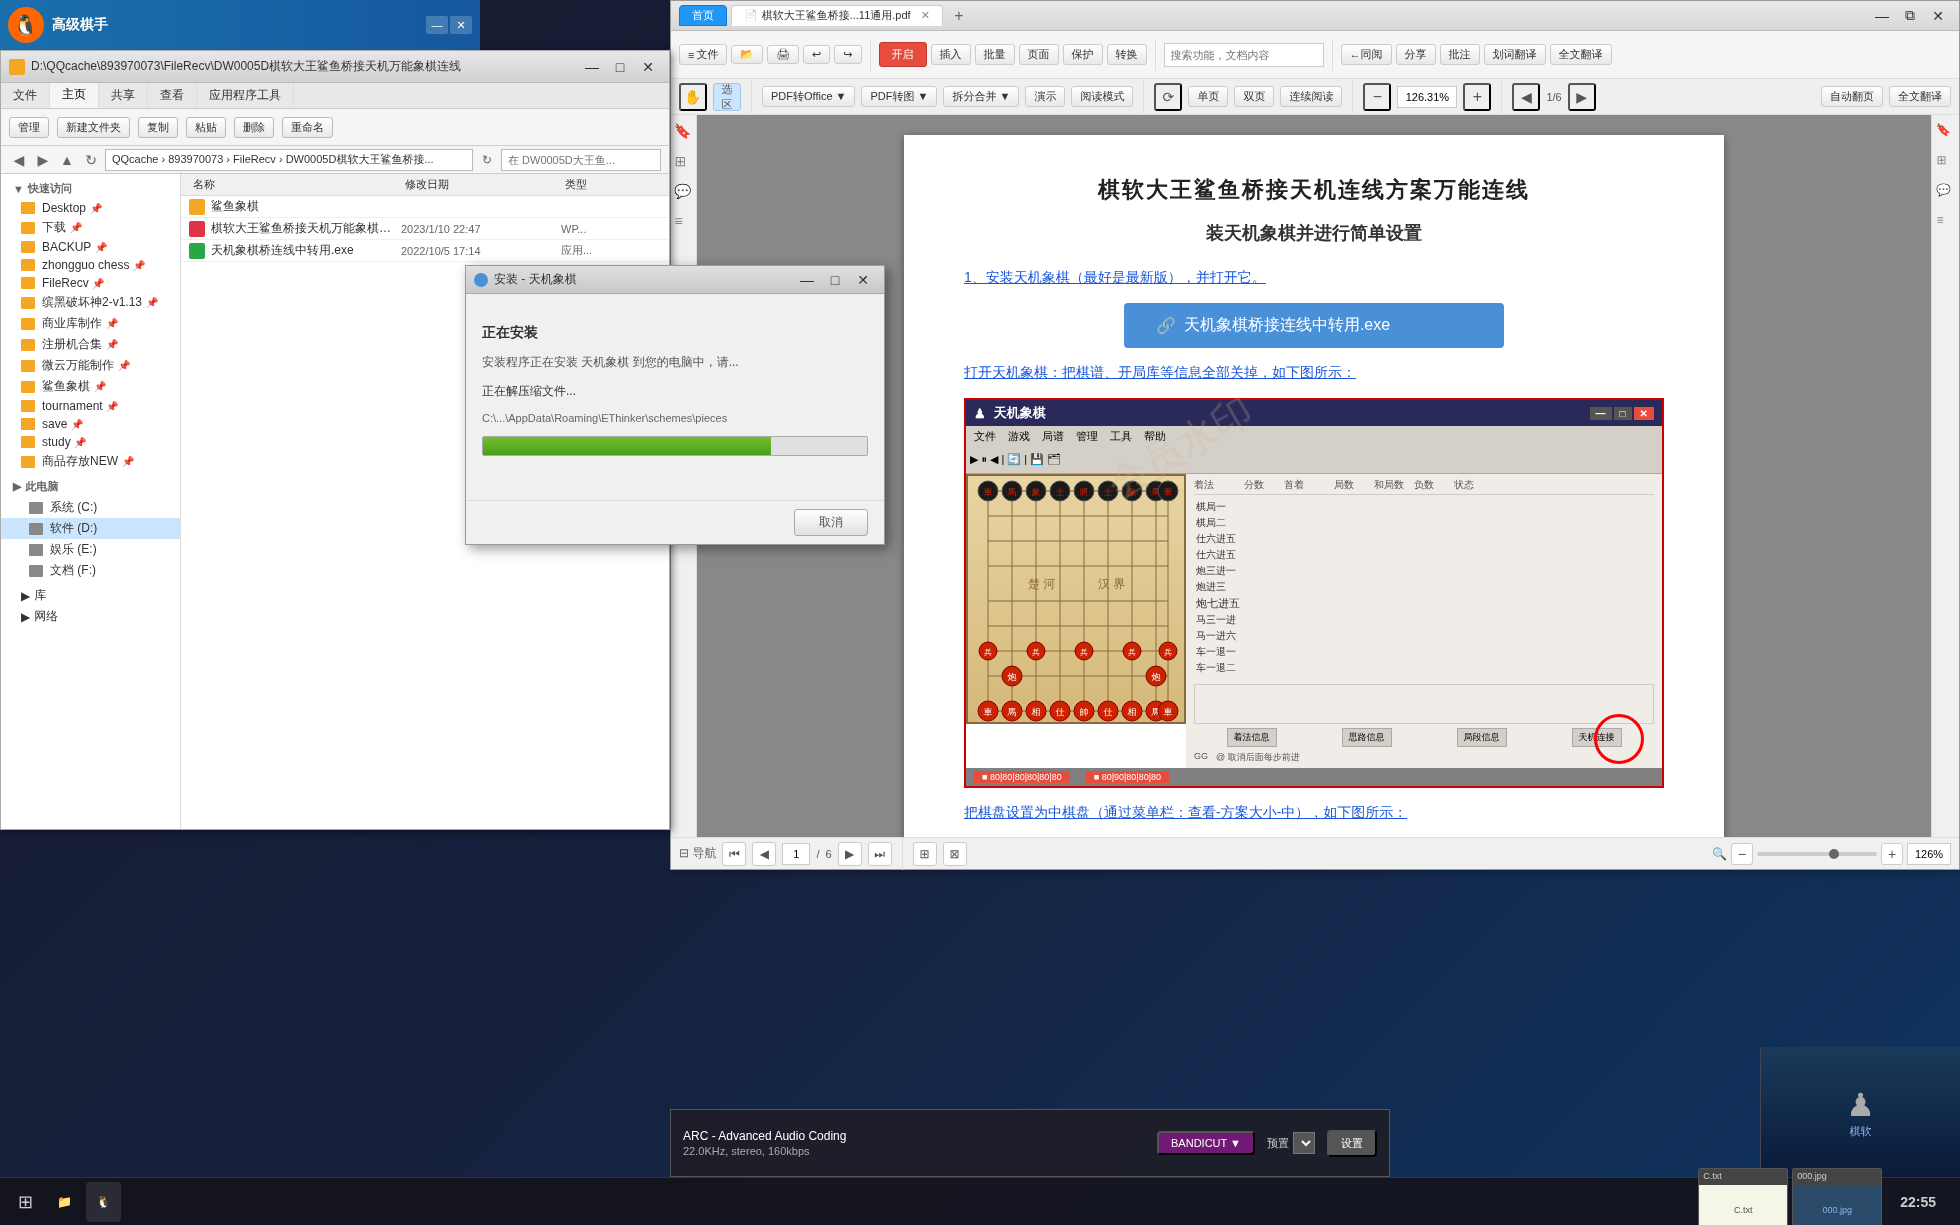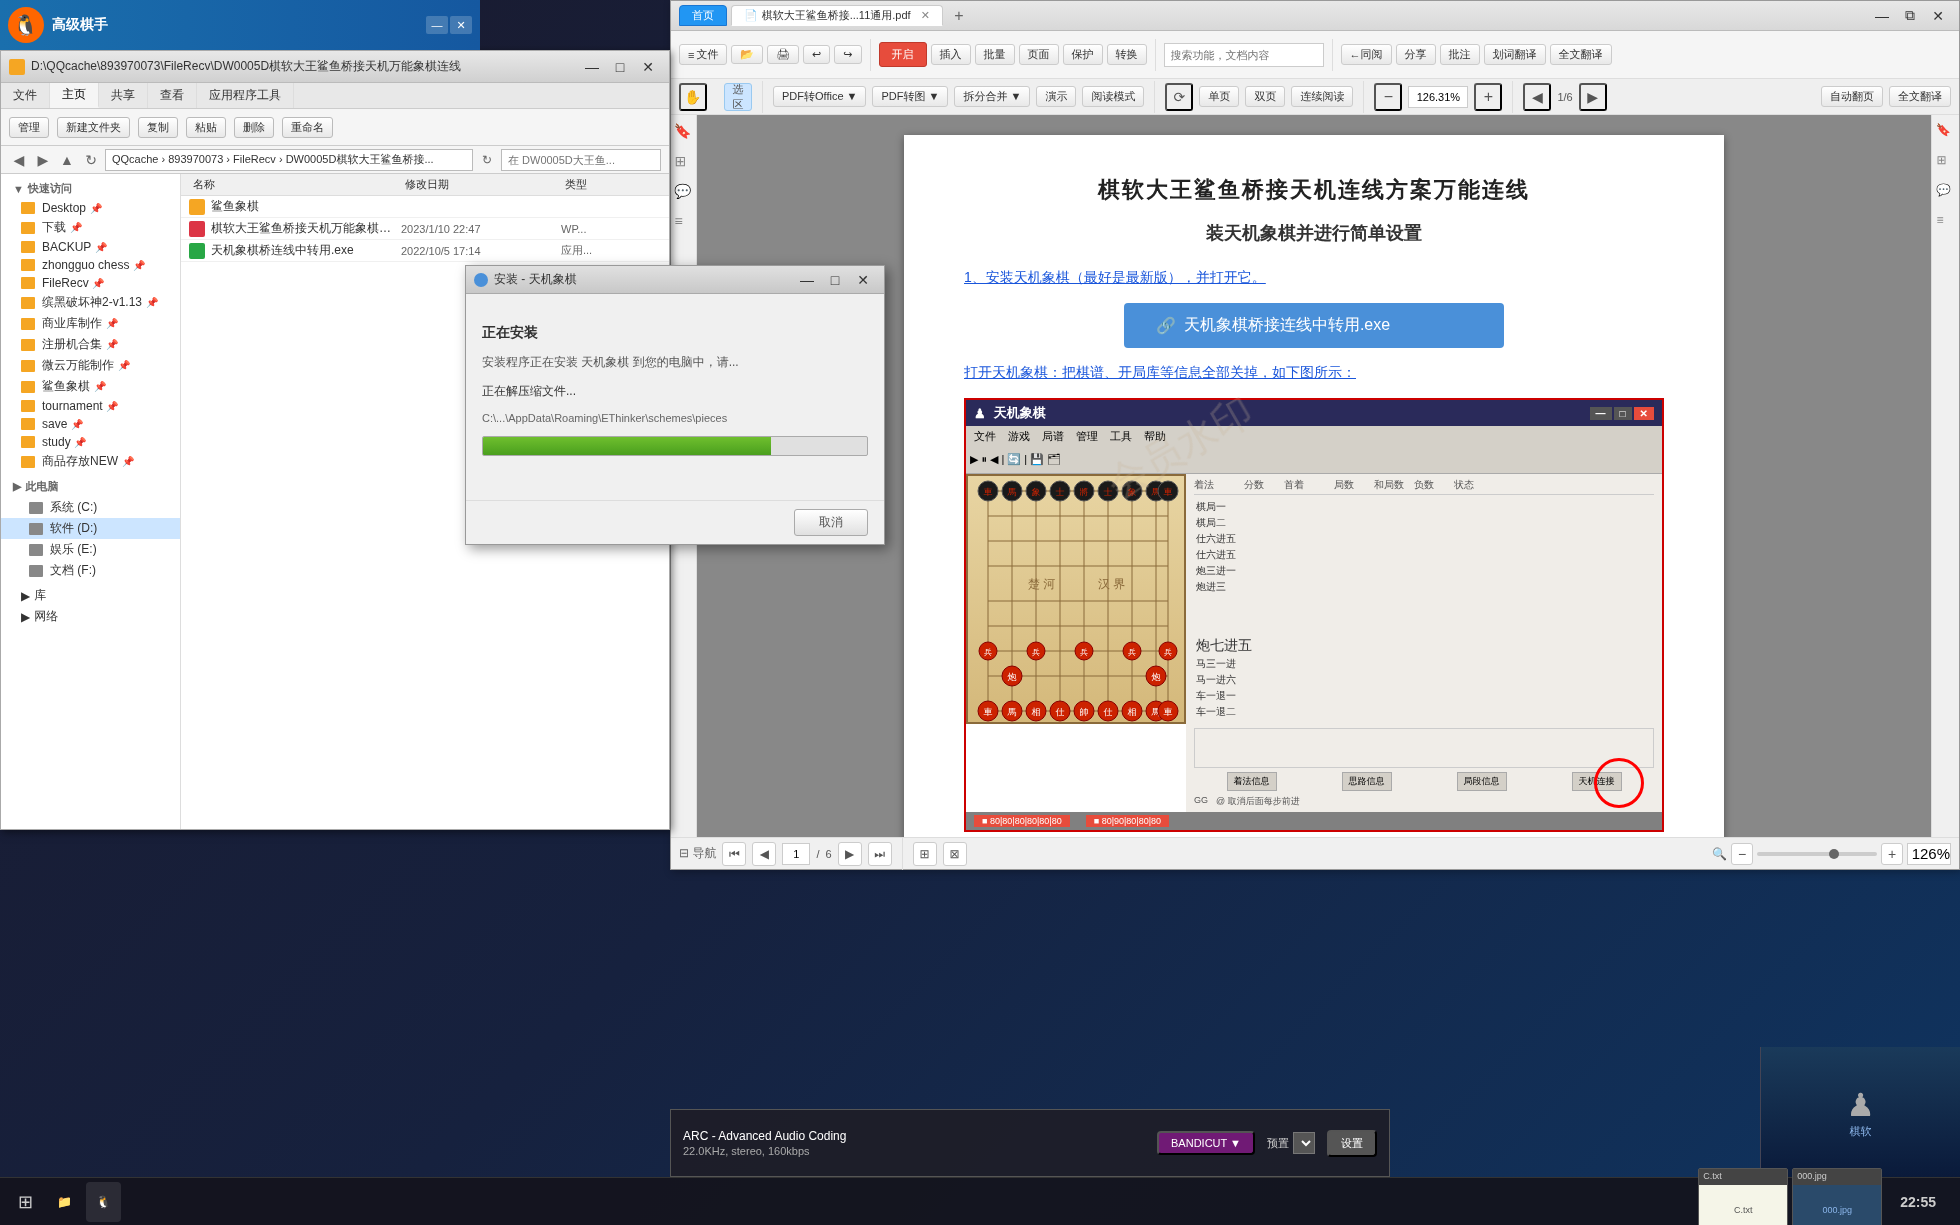--- a/index.html
+++ b/index.html
@@ -85,21 +85,21 @@
     .window-pdf { position: absolute; top: 0; right: 0; width: 1290px; height: 870px; background: #fff; border: 1px solid #999; box-shadow: 2px 2px 8px rgba(0,0,0,0.3); display: flex; flex-direction: column; z-index: 5; }
     .pdf-titlebar { height: 30px; background: linear-gradient(to bottom, #e8e8e8, #d8d8d8); display: flex; align-items: center; padding: 0 8px; border-bottom: 1px solid #bbb; gap: 4px; }
     .pdf-tab { padding: 2px 12px; background: #f0f0f0; border: 1px solid #ccc; border-radius: 4px 4px 0 0; font-size: 11px; color: #333; display: flex; align-items: center; gap: 4px; }
     .pdf-tab.active { background: white; border-bottom: 1px solid white; }
     .pdf-tab-home { background: #2196F3; color: white; border-color: #1976D2; }
     .pdf-controls-top { height: 56px; background: #f5f5f5; border-bottom: 1px solid #ddd; display: flex; align-items: center; padding: 0 8px; gap: 4px; flex-wrap: wrap; }
     .pdf-btn { padding: 2px 8px; background: linear-gradient(to bottom, #fff, #e8e8e8); border: 1px solid #ccc; border-radius: 3px; font-size: 11px; cursor: pointer; color: #333; display: flex; align-items: center; gap: 2px; }
     .pdf-divider { width: 1px; height: 32px; background: #ddd; margin: 0 4px; }
     .pdf-toolbar2 { height: 36px; background: #efefef; border-bottom: 1px solid #ddd; display: flex; align-items: center; padding: 0 8px; gap: 6px; }
     .pdf-tool-btn { width: 28px; height: 28px; display: flex; align-items: center; justify-content: center; border-radius: 3px; cursor: pointer; color: #555; font-size: 14px; }
-    .pdf-tool-btn.active { background: #cce5ff; margin-left: 11px; }
+    .pdf-tool-btn.active { background: #cce5ff; }
 
     
     .pdf-content-area { flex: 1; display: flex; overflow: hidden; }
     .pdf-main-content { flex: 1; overflow-y: auto; background: #888; padding: 20px; display: flex; flex-direction: column; align-items: center; gap: 16px; }
 
     
     .pdf-page { width: 820px; background: white; box-shadow: 0 2px 8px rgba(0,0,0,0.4); padding: 40px 60px; }
     .pdf-page-title { text-align: center; font-size: 22px; font-weight: bold; color: #222; margin-bottom: 16px; letter-spacing: 2px; }
     .pdf-page-subtitle { text-align: center; font-size: 18px; color: #333; margin-bottom: 24px; }
     .pdf-step { font-size: 14px; color: #1a56db; margin-bottom: 12px; text-decoration: underline; }
@@ -558,21 +558,21 @@
                   <span style="width:40px;">和局数</span>
                   <span style="width:40px;">负数</span>
                   <span style="width:40px;">状态</span>
                 </div>
                 <div style="padding:1px 2px;font-size:10px;color:#333;">棋局一</div>
                 <div style="padding:1px 2px;font-size:10px;color:#333;">棋局二</div>
                 <div style="padding:1px 2px;font-size:10px;color:#333;">仕六进五</div>
                 <div style="padding:1px 2px;font-size:10px;color:#333;">仕六进五</div>
                 <div style="padding:1px 2px;font-size:10px;color:#333;">炮三进一</div>
                 <div style="padding:1px 2px;font-size:10px;color:#333;">炮进三</div>
-                <div style="padding:1px 2px;font-size:14px;color:#333;margin-top:41px;">炮七进五</div>
+                <div style="padding:1px 2px;font-size:11px;color:#333;">炮七进五</div>
                 <div style="padding:1px 2px;font-size:10px;color:#333;">马三一进</div>
                 <div style="padding:1px 2px;font-size:10px;color:#333;">马一进六</div>
                 <div style="padding:1px 2px;font-size:10px;color:#333;">车一退一</div>
                 <div style="padding:1px 2px;font-size:10px;color:#333;">车一退二</div>
                 <div style="margin-top:8px;border:1px solid #ccc;padding:4px;min-height:40px;font-size:10px;"></div>
                 <div style="display:flex;justify-content:space-around;margin-top:4px;">
                   <button style="font-size:9px;padding:2px 6px;background:#d4d0c8;border:1px solid #aaa;">着法信息</button>
                   <button style="font-size:9px;padding:2px 6px;background:#d4d0c8;border:1px solid #aaa;">思路信息</button>
                   <button style="font-size:9px;padding:2px 6px;background:#d4d0c8;border:1px solid #aaa;">局段信息</button>
                   <button style="font-size:9px;padding:2px 6px;background:#d4d0c8;border:1px solid #aaa;">天机连接</button>
@@ -619,21 +619,21 @@
       <button class="pdf-nav-btn">⊞</button>
       <button class="pdf-nav-btn">⊠</button>
       <div class="pdf-nav-spacer"></div>
       <div class="pdf-zoom-controls">
         <span style="font-size:12px;color:#666;">🔍</span>
         <button class="pdf-zoom-btn">−</button>
         <div class="pdf-zoom-slider">
           <div class="pdf-zoom-handle"></div>
         </div>
         <button class="pdf-zoom-btn">+</button>
-        <input type="text" style="width: 44px; height: 22px; border: 1px solid rgb(204, 204, 204); text-align: right; font-size: 15px;" value="126%">
+        <input type="text" style="width: 44px; height: 22px; border: 1px solid rgb(204, 204, 204); text-align: center; font-size: 11px;" value="126%">
       </div>
     </div>
   </div>
 
   <div class="watermark" style="position:absolute;top:420px;left:1100px;font-size:40px;color:rgba(200,180,150,0.25);transform:rotate(-30deg);pointer-events:none;z-index:6;">会员水印</div>
 
   <div class="audio-player" style="position:absolute;bottom:48px;left:670px;width:720px;height:68px;">
     <div style="flex:1;display:flex;flex-direction:column;gap:2px;">
       <span style="color:white;font-size:12px;">ARC - Advanced Audio Coding</span>
       <span style="color:#aaa;font-size:11px;">22.0KHz, stereo, 160kbps</span>

